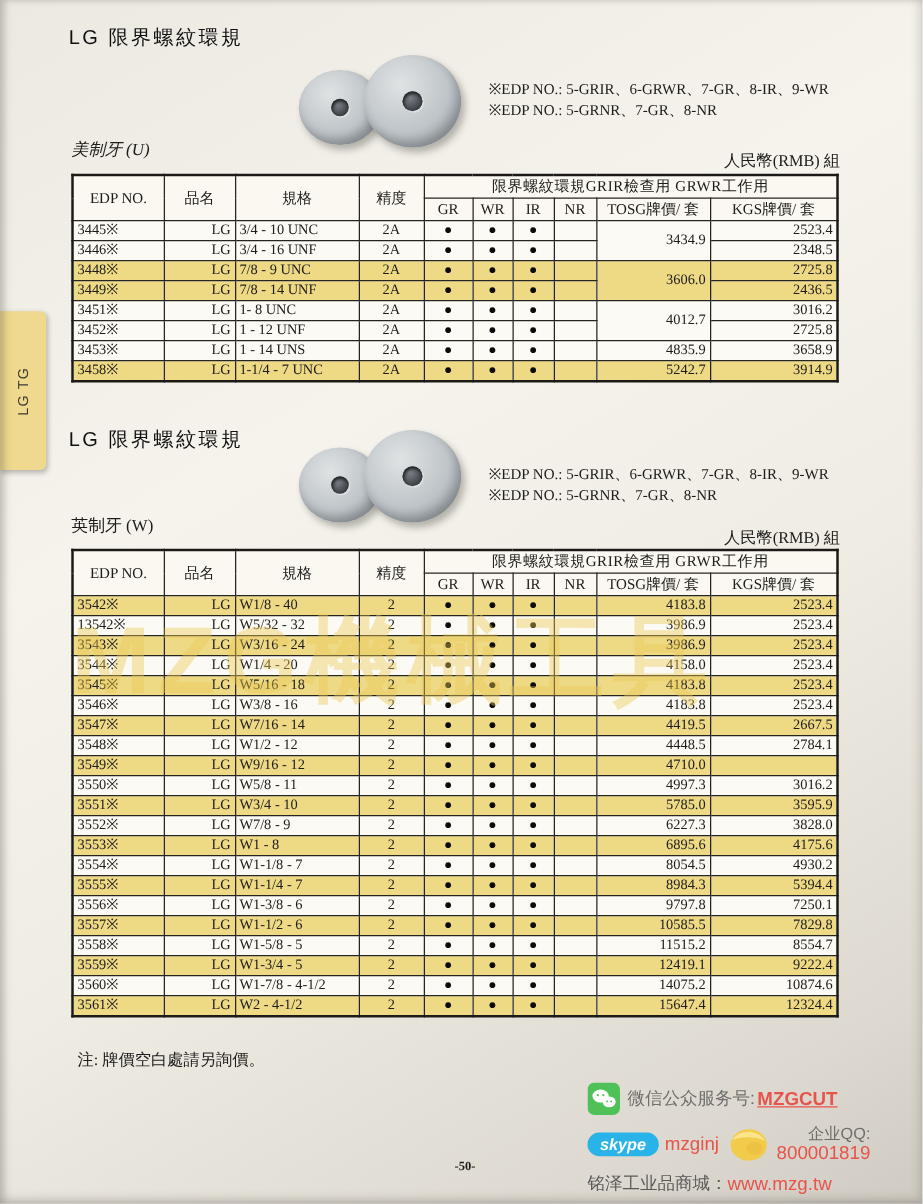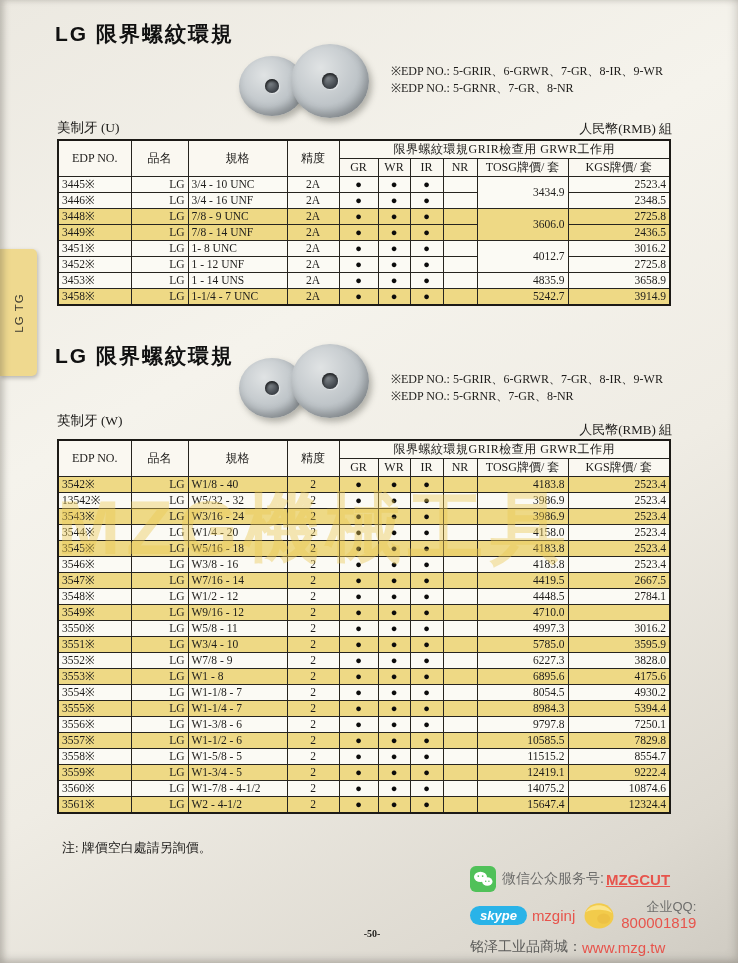--- a/index.html
+++ b/index.html
@@ -4,21 +4,21 @@
 <style>
   html,body{margin:0;padding:0;}
   .stage{
     position:relative; width:738px; height:963px; overflow:hidden;
     background:linear-gradient(150deg,#ece9e1 0%, #f5f3ec 35%, #efece4 60%, #ddd9d0 88%, #cfcbc2 100%);
     font-family:"Liberation Serif", serif; color:#1d1c1a;
   }
   .stage::after{content:""; position:absolute; inset:0; pointer-events:none;
     box-shadow:inset 4px 0 6px rgba(70,68,60,.25), inset -3px -4px 8px rgba(70,68,60,.18);}
   .abs{position:absolute;}
-  .sec-title{font-family:"Liberation Sans",sans-serif; font-weight:bold; font-size:21px; letter-spacing:2px; color:#111;}
+  .sec-title{font-family:"Liberation Sans",sans-serif; font-weight:normal; font-size:16px; letter-spacing:2px; color:#111;}
   .thread-label{font-size:13.5px;}
   .currency-label{font-size:13px; text-align:right; width:220px;}
   .edp-notes{font-size:12px; line-height:17px; white-space:nowrap;}
   
   .gauge{position:absolute; border-radius:50%;
     background:radial-gradient(circle at 38% 32%, #e0e3e4, #bec4c8 55%, #9aa1a6 85%, #878e93);
     box-shadow:3px 4px 6px rgba(60,60,52,.35), inset -3px -5px 8px rgba(0,0,0,.2);}
   .gauge .hole{position:absolute; border-radius:50%;
     background:radial-gradient(circle at 35% 30%, #80868b, #3e4349 70%);
     box-shadow:inset 1px 2px 3px rgba(0,0,0,.7), 1px 1px 1px rgba(255,255,255,.5);}
@@ -76,21 +76,21 @@
     <div class="gauge" style="left:58px; top:8px; width:78px; height:74px;">
       <div class="hole" style="left:31px; top:29px; width:16px; height:16px;"></div>
     </div>
   </div>
 
   <div class="abs edp-notes" style="left:391px; top:63px;">
     <div>※EDP NO.:  5-GRIR、6-GRWR、7-GR、8-IR、9-WR</div>
     <div>※EDP NO.:  5-GRNR、7-GR、8-NR</div>
   </div>
 
-  <div class="abs thread-label" style="left:57px; top:119px;">美制牙 (U)</div>
+  <div class="abs thread-label" style="left:57px; top:111px;font-style:italic;">美制牙 (U)</div>
   <div class="abs currency-label" style="left:452px; top:120px;">人民幣(RMB) 組</div>
 
   <table class="gauge-table abs" style="left:57px; top:139px;">
     <colgroup>
       <col style="width:73px">
         <col style="width:57px">
         <col style="width:99px">
         <col style="width:52px">
       <col style="width:39px">
         <col style="width:32px">

